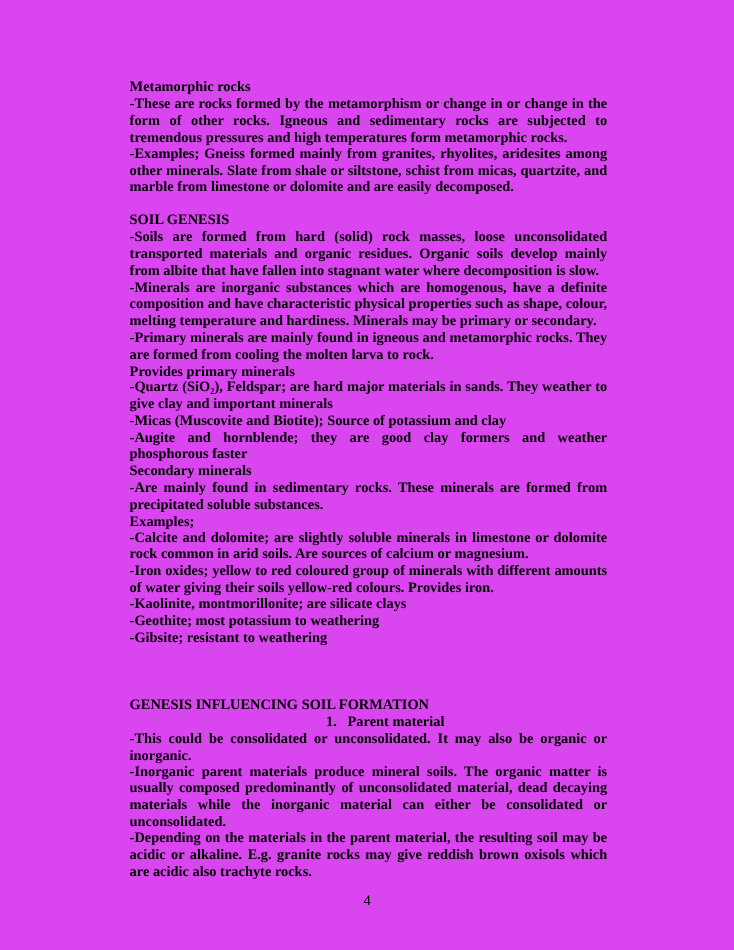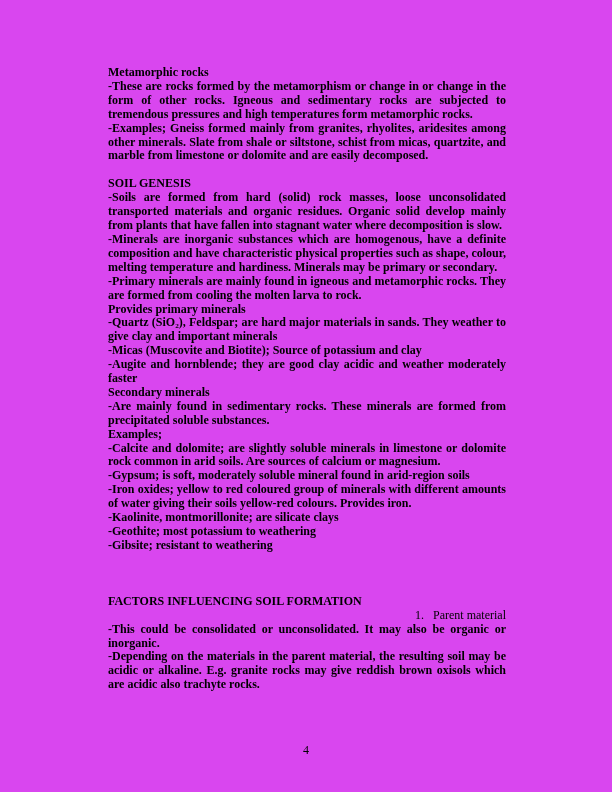--- a/index.html
+++ b/index.html
@@ -28,22 +28,22 @@
   }
   .block {
     margin: 0;
     padding: 0;
   }
   .heading {
     font-weight: bold;
     text-align: left;
   }
   .numbered-heading {
-    font-weight: normal;
-    text-align: right;
+    font-weight: bold;
+    text-align: center;
     padding-left: 28px;
     white-space: pre-wrap;
   }
   .paragraph {
     font-weight: bold;
   }
   .spacer {
     height: 14px;
   }
   .spacer-large {
@@ -60,36 +60,36 @@
 </head>
 <body>
 
 <div class="page">
   <div class="content">
       <div class="block heading">Metamorphic rocks</div>
       <div class="block paragraph">-These are rocks formed by the metamorphism or change in or change in the form of other rocks. Igneous and sedimentary rocks are subjected to tremendous pressures and high temperatures form metamorphic rocks.</div>
       <div class="block paragraph">-Examples; Gneiss formed mainly from granites, rhyolites, aridesites among other minerals. Slate from shale or siltstone, schist from micas, quartzite, and marble from limestone or dolomite and are easily decomposed.</div>
       <div class="block spacer"></div>
       <div class="block heading">SOIL GENESIS</div>
-      <div class="block paragraph">-Soils are formed from hard (solid) rock masses, loose unconsolidated transported materials and organic residues. Organic solid develop mainly from plants that have fallen into stagnant water where decomposition is slow.</div>
+      <div class="block paragraph">-Soils are formed from hard (solid) rock masses, loose unconsolidated transported materials and organic residues. Organic soils develop mainly from albite that have fallen into stagnant water where decomposition is slow.</div>
       <div class="block paragraph">-Minerals are inorganic substances which are homogenous, have a definite composition and have characteristic physical properties such as shape, colour, melting temperature and hardiness. Minerals may be primary or secondary.</div>
       <div class="block paragraph">-Primary minerals are mainly found in igneous and metamorphic rocks. They are formed from cooling the molten larva to rock.</div>
       <div class="block heading">Provides primary minerals</div>
       <div class="block paragraph">-Quartz (SiO₂), Feldspar; are hard major materials in sands. They weather to give clay and important minerals</div>
       <div class="block paragraph">-Micas (Muscovite and Biotite); Source of potassium and clay</div>
-      <div class="block paragraph">-Augite and hornblende; they are good clay acidic and weather moderately faster</div>
+      <div class="block paragraph">-Augite and hornblende; they are good clay formers and weather phosphorous faster</div>
       <div class="block heading">Secondary minerals</div>
       <div class="block paragraph">-Are mainly found in sedimentary rocks. These minerals are formed from precipitated soluble substances.</div>
       <div class="block heading">Examples;</div>
       <div class="block paragraph">-Calcite and dolomite; are slightly soluble minerals in limestone or dolomite rock common in arid soils. Are sources of calcium or magnesium.</div>
-      <div class="block paragraph">-Gypsum; is soft, moderately soluble mineral found in arid-region soils</div>
       <div class="block paragraph">-Iron oxides; yellow to red coloured group of minerals with different amounts of water giving their soils yellow-red colours. Provides iron.</div>
       <div class="block paragraph">-Kaolinite, montmorillonite; are silicate clays</div>
       <div class="block paragraph">-Geothite; most potassium to weathering</div>
       <div class="block paragraph">-Gibsite; resistant to weathering</div>
       <div class="block spacer-large"></div>
-      <div class="block heading">FACTORS INFLUENCING SOIL FORMATION</div>
+      <div class="block heading">GENESIS INFLUENCING SOIL FORMATION</div>
       <div class="block numbered-heading">1.&nbsp;&nbsp;&nbsp;Parent material</div>
       <div class="block paragraph">-This could be consolidated or unconsolidated. It may also be organic or inorganic.</div>
+      <div class="block paragraph">-Inorganic parent materials produce mineral soils. The organic matter is usually composed predominantly of unconsolidated material, dead decaying materials while the inorganic material can either be consolidated or unconsolidated.</div>
       <div class="block paragraph">-Depending on the materials in the parent material, the resulting soil may be acidic or alkaline. E.g. granite rocks may give reddish brown oxisols which are acidic also trachyte rocks.</div>
     </div>
   <div class="page-number">4</div>
 </div>
 
 </body></html>

